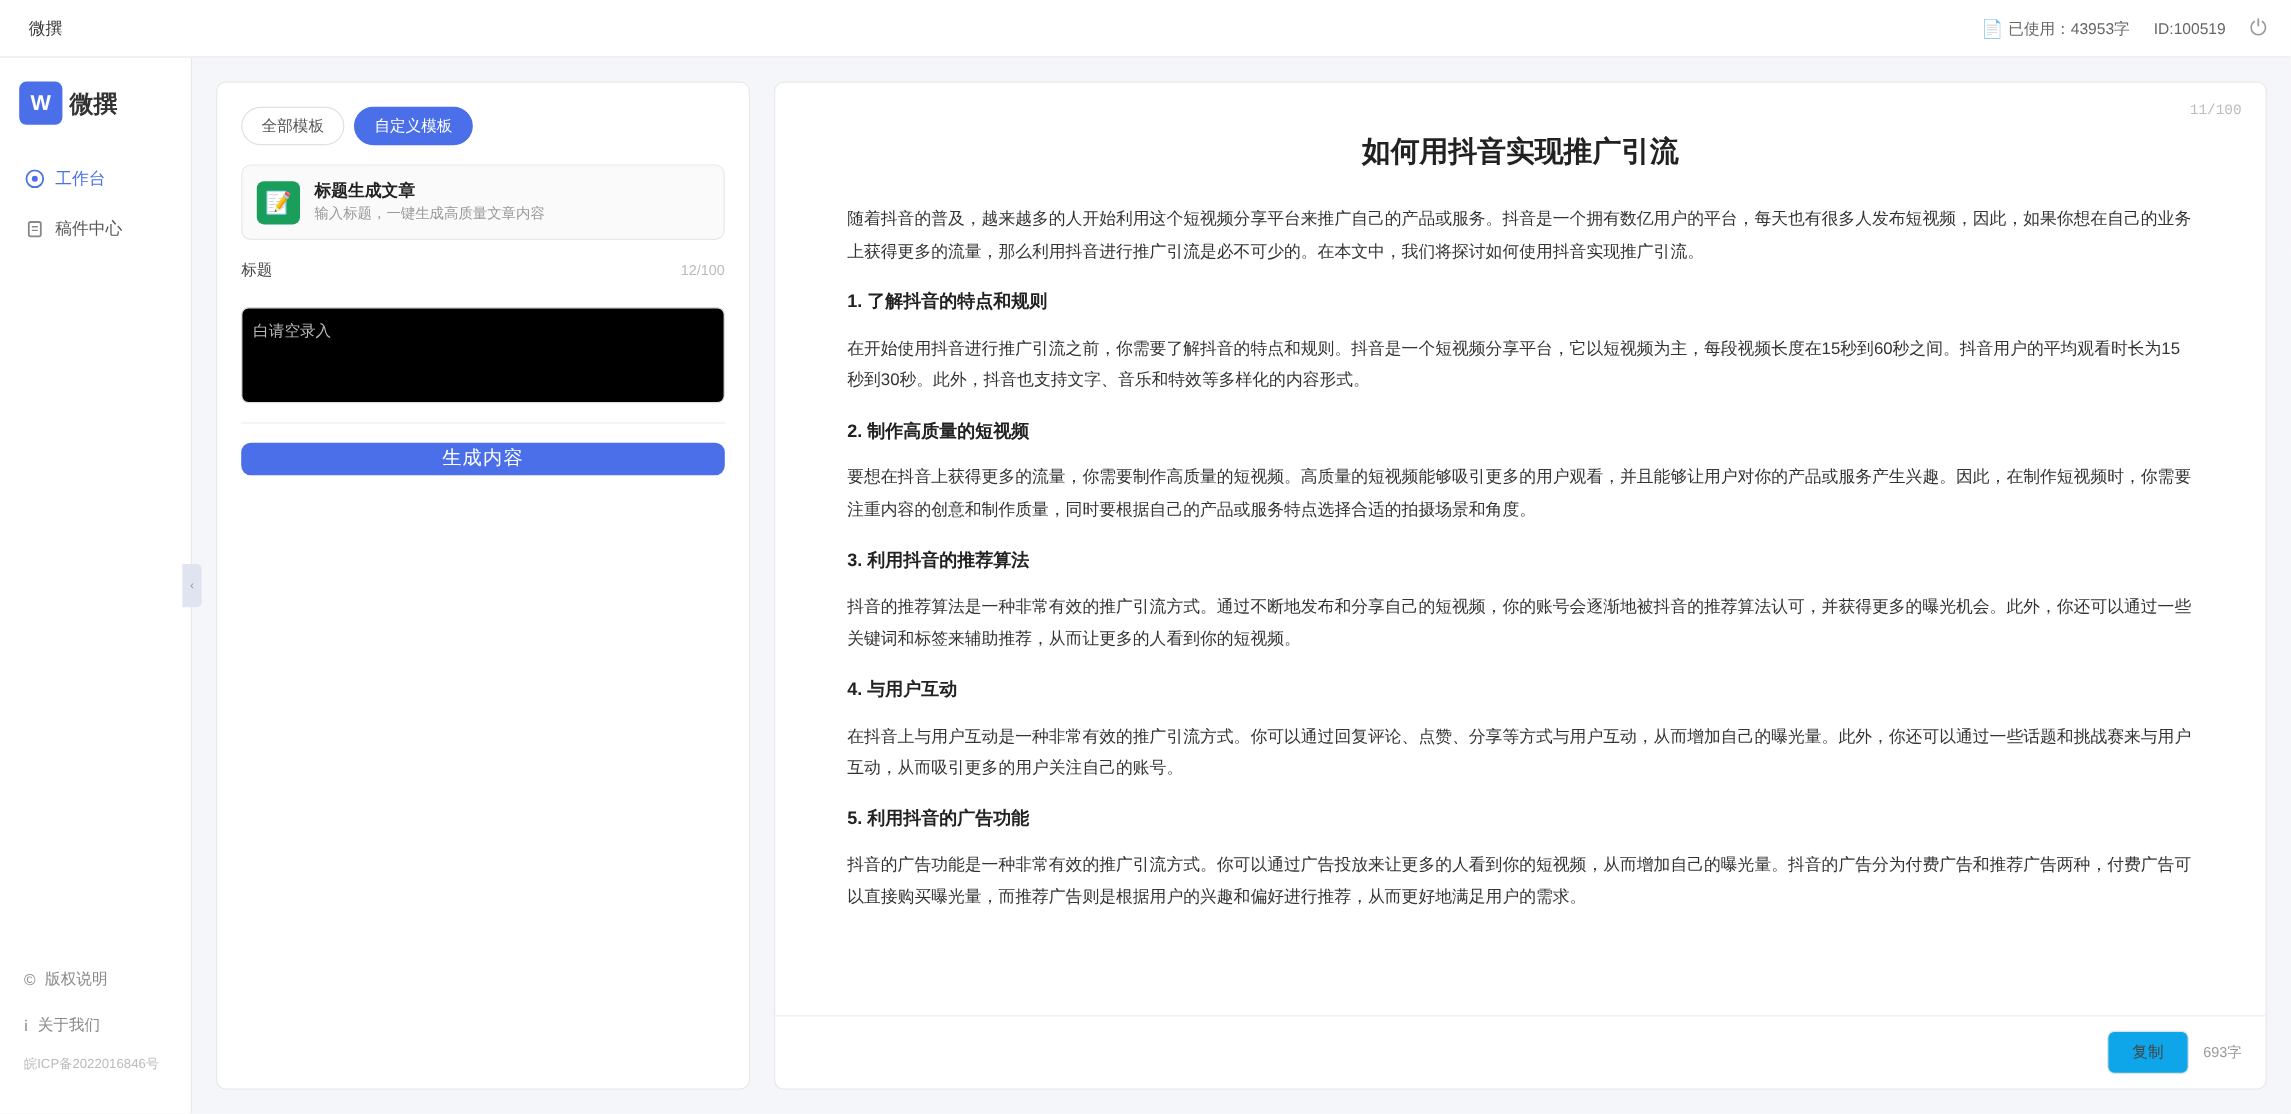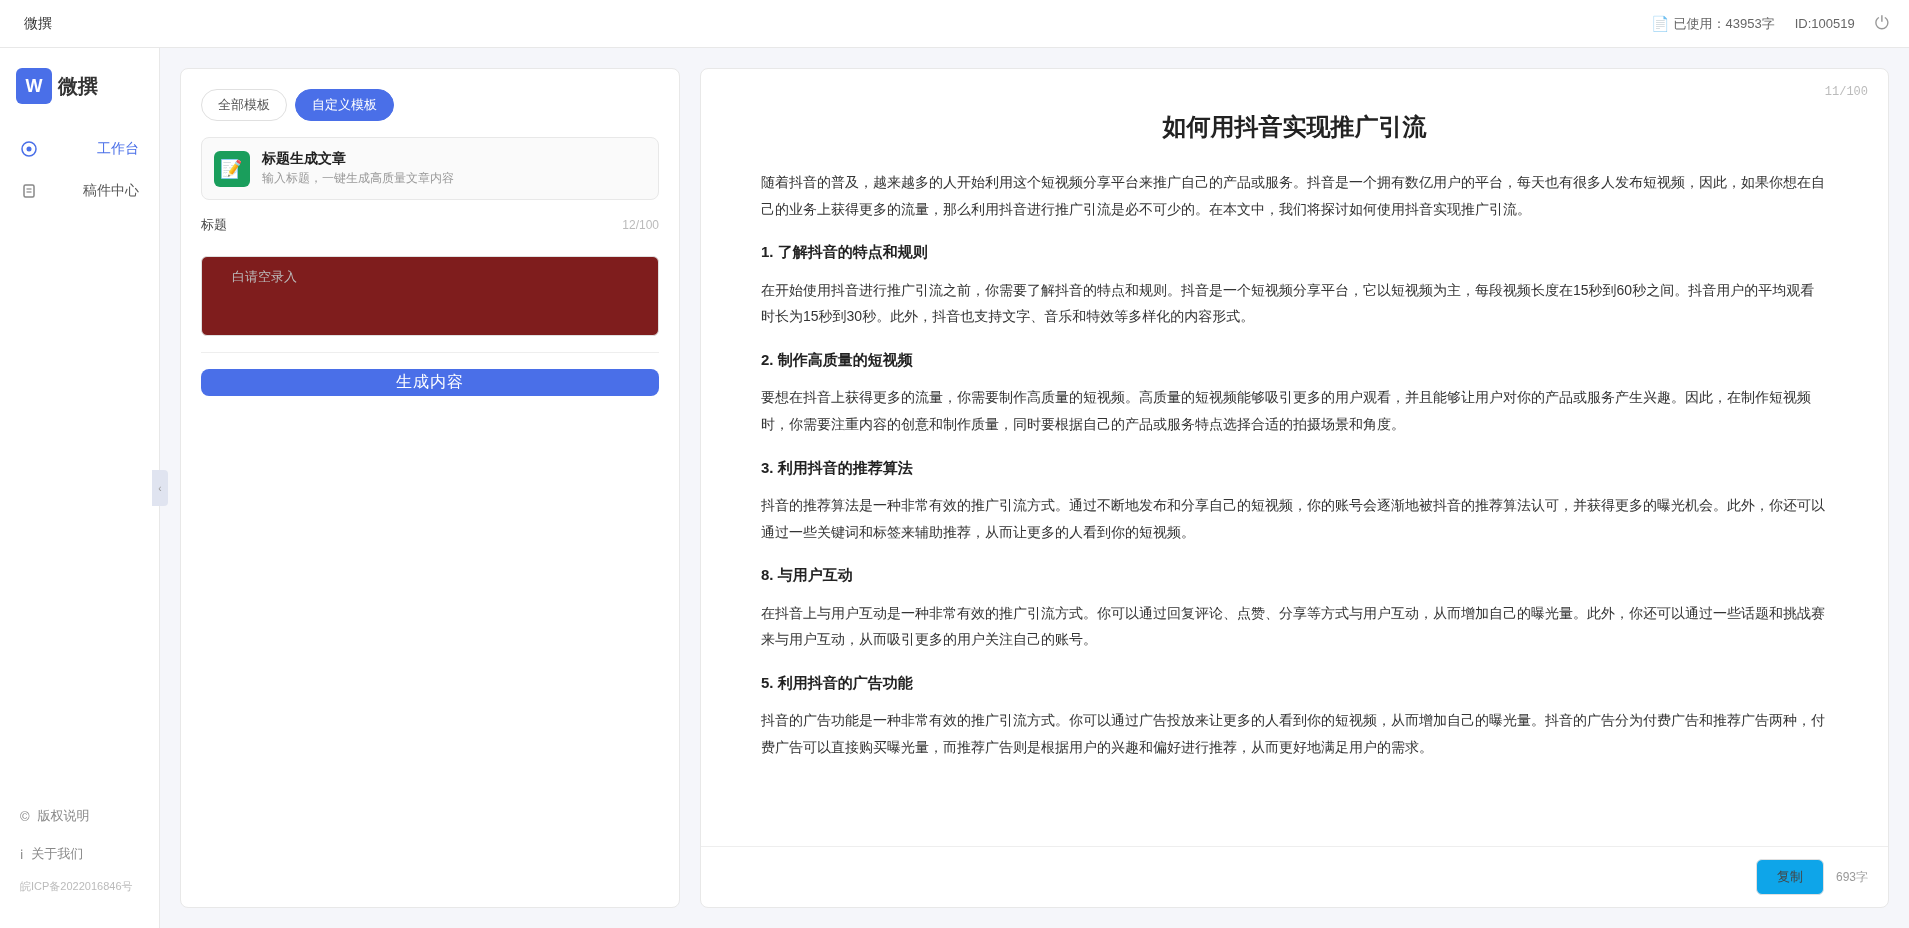--- a/index.html
+++ b/index.html
@@ -94,21 +94,20 @@
       flex: 1;
     }
     .sidebar-item {
       display: flex;
       align-items: center;
       gap: 8px;
       padding: 12px 20px;
       cursor: pointer;
       font-size: 14px;
       color: #555;
-      justify-content: space-between;
     }
     .sidebar-item.active {
       color: #4a6fe8;
     }
     .sidebar-item-icon {
       width: 18px;
       height: 18px;
       display: flex;
       align-items: center;
       justify-content: center;
@@ -154,21 +153,21 @@
     .content-area {
       display: flex;
       flex: 1;
       overflow: hidden;
       padding: 20px;
       gap: 20px;
     }
 
     
     .left-panel {
-      width: 500px;
+      width: 445px;
       min-width: 380px;
       background: #fff;
       border-radius: 8px;
       border: 1px solid #e8e8e8;
       display: flex;
       flex-direction: column;
       padding: 20px;
       gap: 16px;
     }
 
@@ -247,23 +246,23 @@
       font-size: 14px;
       color: #333;
       background: #fff;
       resize: none;
       outline: none;
     }
 
     .keywords-area {
       border: 1px solid #e0e0e0;
       border-radius: 6px;
-      padding: 10px 30px;
+      padding: 10px 9px;
       min-height: 80px;
-      background: #7f1d1d;
+      background: #000000;
     }
     .keywords-placeholder {
       font-size: 13px;
       color: #bbb;
     }
 
     .divider {
       border: none;
       border-top: 1px solid #eee;
       margin: 0;
@@ -471,21 +470,21 @@
 
         <div class="article-body">
 
         <p>随着抖音的普及，越来越多的人开始利用这个短视频分享平台来推广自己的产品或服务。抖音是一个拥有数亿用户的平台，每天也有很多人发布短视频，因此，如果你想在自己的业务上获得更多的流量，那么利用抖音进行推广引流是必不可少的。在本文中，我们将探讨如何使用抖音实现推广引流。</p>
             <div class="section-heading">1.  了解抖音的特点和规则</div>
             <p>在开始使用抖音进行推广引流之前，你需要了解抖音的特点和规则。抖音是一个短视频分享平台，它以短视频为主，每段视频长度在15秒到60秒之间。抖音用户的平均观看时长为15秒到30秒。此外，抖音也支持文字、音乐和特效等多样化的内容形式。</p>
             <div class="section-heading">2.  制作高质量的短视频</div>
             <p>要想在抖音上获得更多的流量，你需要制作高质量的短视频。高质量的短视频能够吸引更多的用户观看，并且能够让用户对你的产品或服务产生兴趣。因此，在制作短视频时，你需要注重内容的创意和制作质量，同时要根据自己的产品或服务特点选择合适的拍摄场景和角度。</p>
             <div class="section-heading">3.  利用抖音的推荐算法</div>
             <p>抖音的推荐算法是一种非常有效的推广引流方式。通过不断地发布和分享自己的短视频，你的账号会逐渐地被抖音的推荐算法认可，并获得更多的曝光机会。此外，你还可以通过一些关键词和标签来辅助推荐，从而让更多的人看到你的短视频。</p>
-            <div class="section-heading">8.  与用户互动</div>
+            <div class="section-heading">4.  与用户互动</div>
             <p>在抖音上与用户互动是一种非常有效的推广引流方式。你可以通过回复评论、点赞、分享等方式与用户互动，从而增加自己的曝光量。此外，你还可以通过一些话题和挑战赛来与用户互动，从而吸引更多的用户关注自己的账号。</p>
             <div class="section-heading">5.  利用抖音的广告功能</div>
             <p>抖音的广告功能是一种非常有效的推广引流方式。你可以通过广告投放来让更多的人看到你的短视频，从而增加自己的曝光量。抖音的广告分为付费广告和推荐广告两种，付费广告可以直接购买曝光量，而推荐广告则是根据用户的兴趣和偏好进行推荐，从而更好地满足用户的需求。</p>
           </div>
       </div>
 
       <div class="right-panel-footer">
         <button class="copy-btn">复制</button>
         <span class="word-count">693字</span>
       </div>

